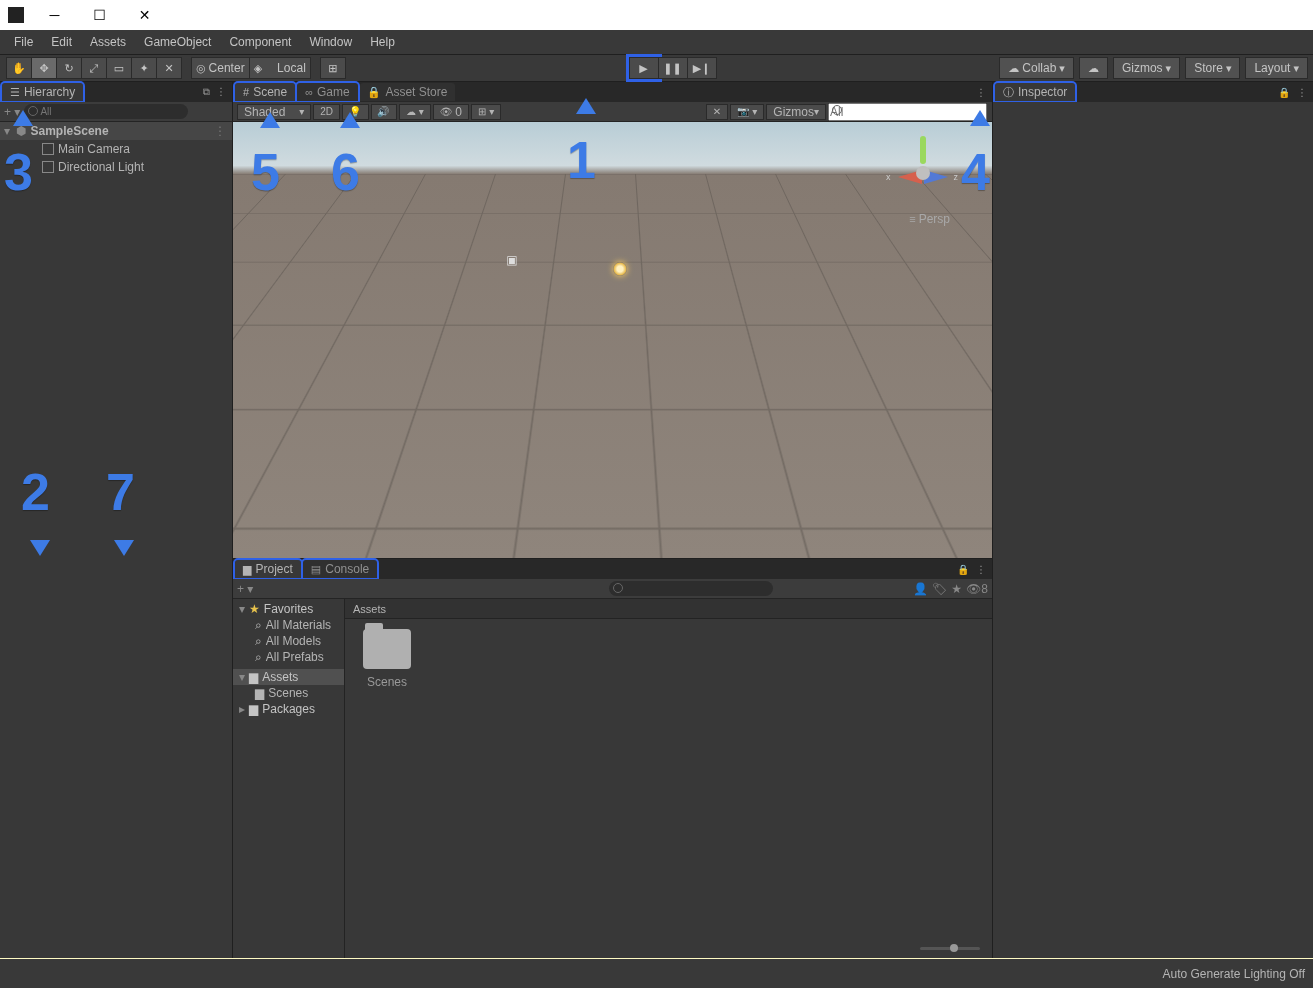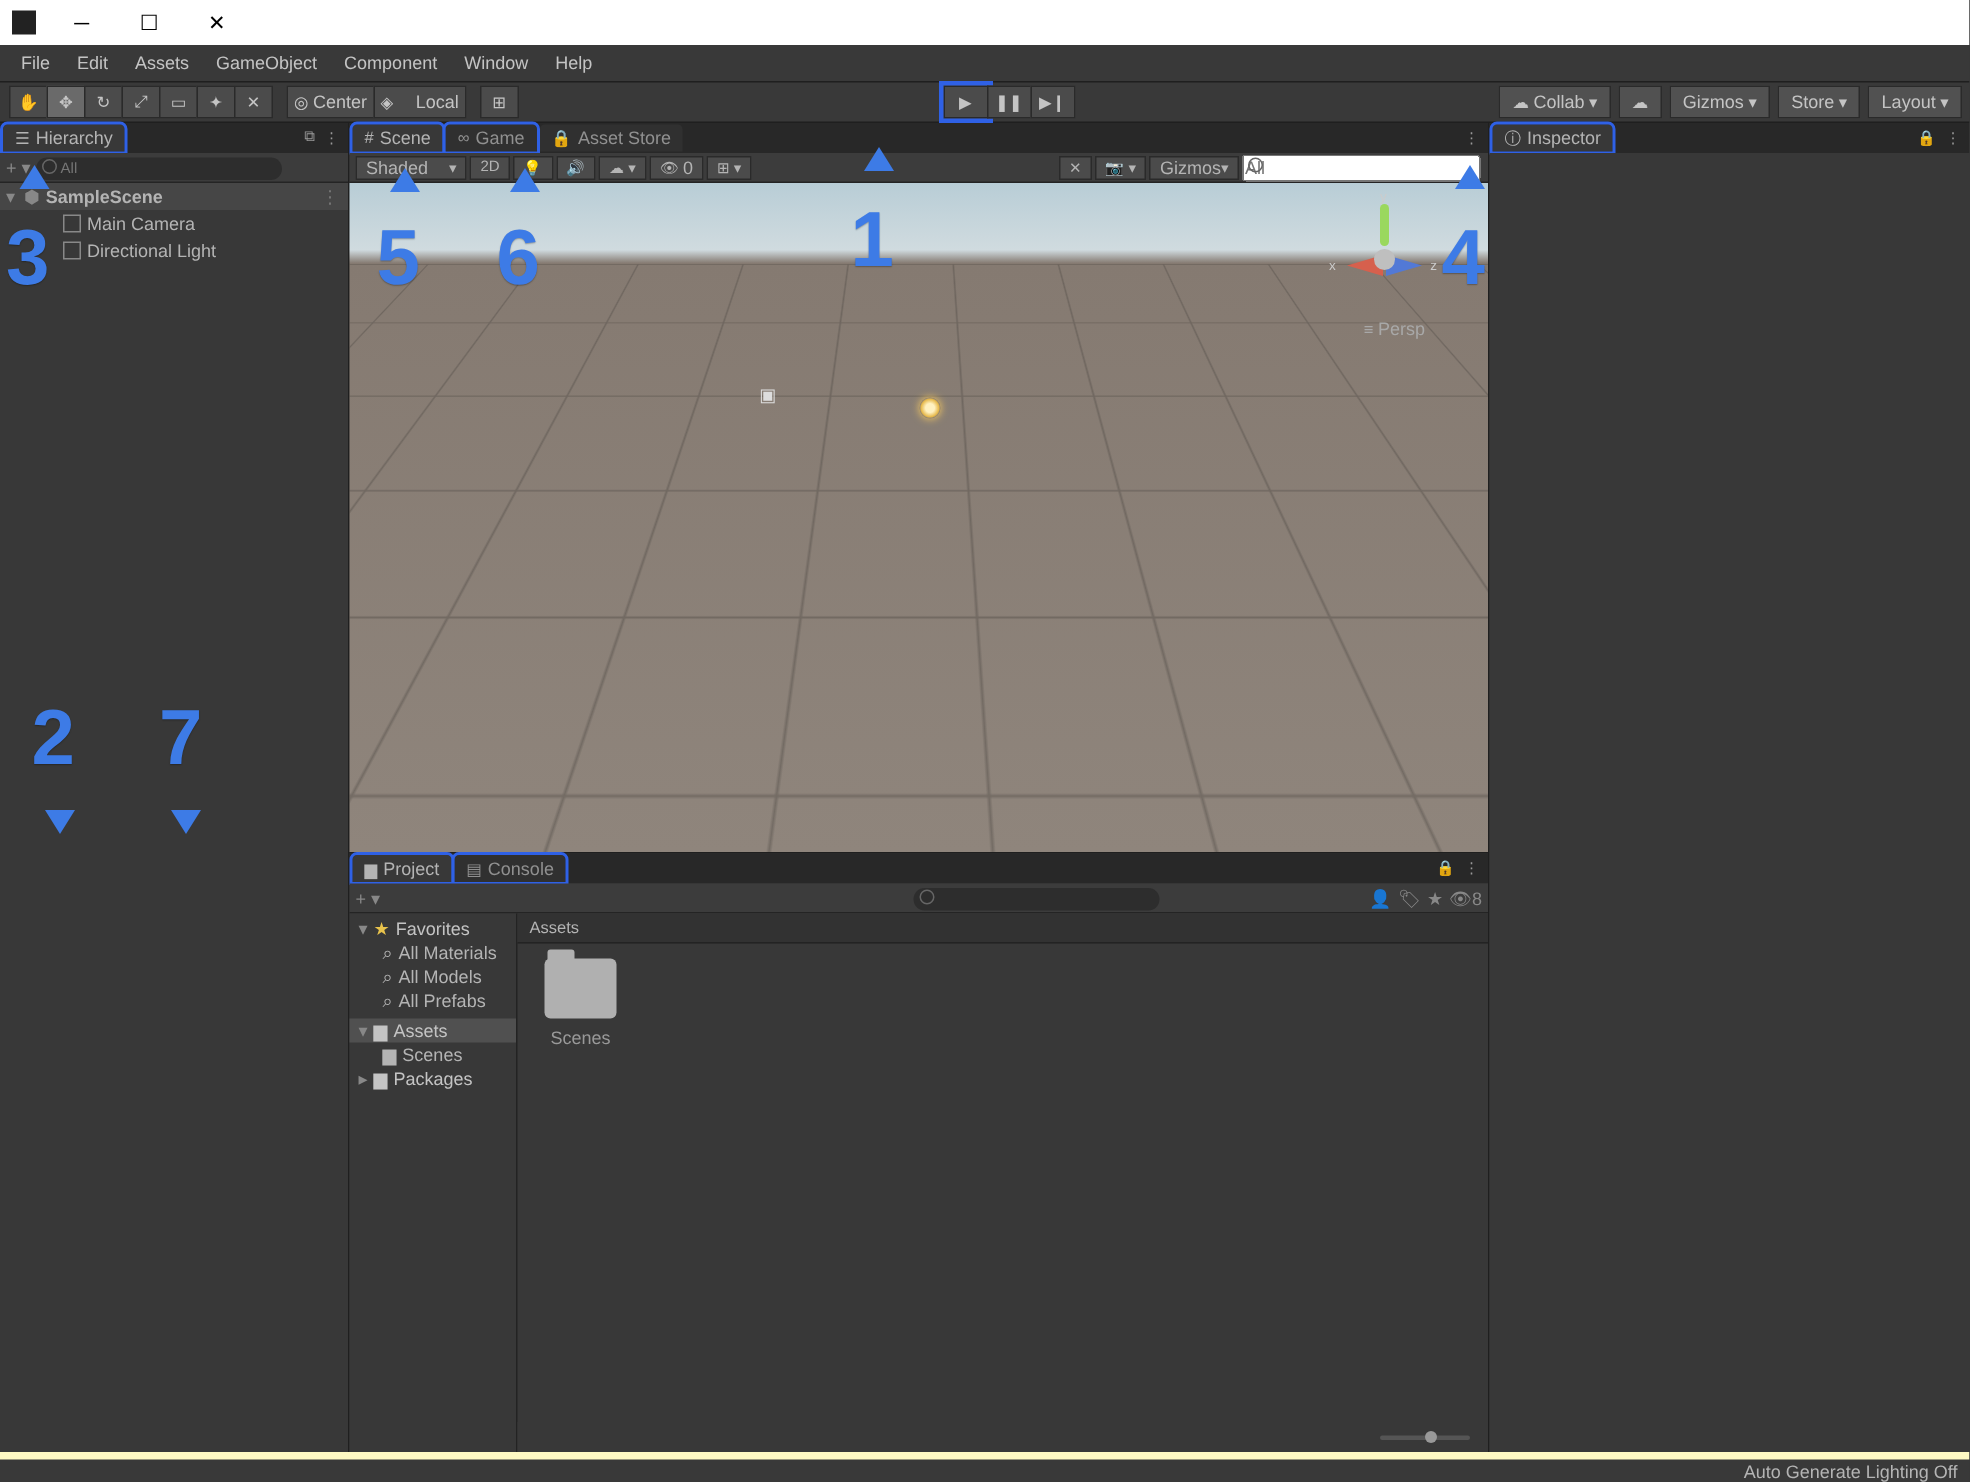--- a/index.html
+++ b/index.html
@@ -67,21 +67,21 @@
 .folder-item { width: 64px; text-align:center; font-size:10px; color:#999;}
 .folder-icon { width:48px; height:40px; background:#b0b0b0; border-radius:4px; margin: 0 auto 6px; position:relative;}
 .folder-icon:before { content:''; position:absolute; top:-6px; left:2px; width:18px; height:8px; background:#b0b0b0; border-radius:2px 2px 0 0;}
 .slider-area { height: 20px; background:#383838; display:flex;align-items:center;justify-content:flex-end; padding:0 12px;}
 .slider-track { width: 60px; height: 3px; background:#555; position:relative; border-radius:2px;}
 .slider-thumb { position:absolute; left: 30px; top:-3px; width:8px;height:8px;background:#999;border-radius:50%;}
 .annotation { position: absolute; color: #3d7be6; font-weight: bold; font-family: Arial; text-shadow: 0 1px 1px rgba(0,0,0,0.3);}
 .ann-big { font-size: 52px; }
 .arrow-up { width:0;height:0;border-left:10px solid transparent;border-right:10px solid transparent;border-bottom:16px solid #3d7be6; position:absolute;}
 .arrow-down { width:0;height:0;border-left:10px solid transparent;border-right:10px solid transparent;border-top:16px solid #3d7be6; position:absolute;}
-.statusbar { height: 20px; background:#393939; display:flex; align-items:center; justify-content:flex-end; padding:0 8px; border-top:5px solid #fef9c3; font-size:11px;}
+.statusbar { height: 30px; background:#393939; display:flex; align-items:center; justify-content:flex-end; padding:0 8px; border-top:1px solid #fef9c3; font-size:11px;}
 .search-round { position:relative; }
 .search-round:before {content:'';position:absolute;left:4px;top:2px;width:8px;height:8px;border:1px solid #666;border-radius:50%;}
 </style>
 </head>
 <body>
 
 <div class="titlebar">
   <div class="logo"></div>
   <div class="wbtn">─</div>
   <div class="wbtn">☐</div>

